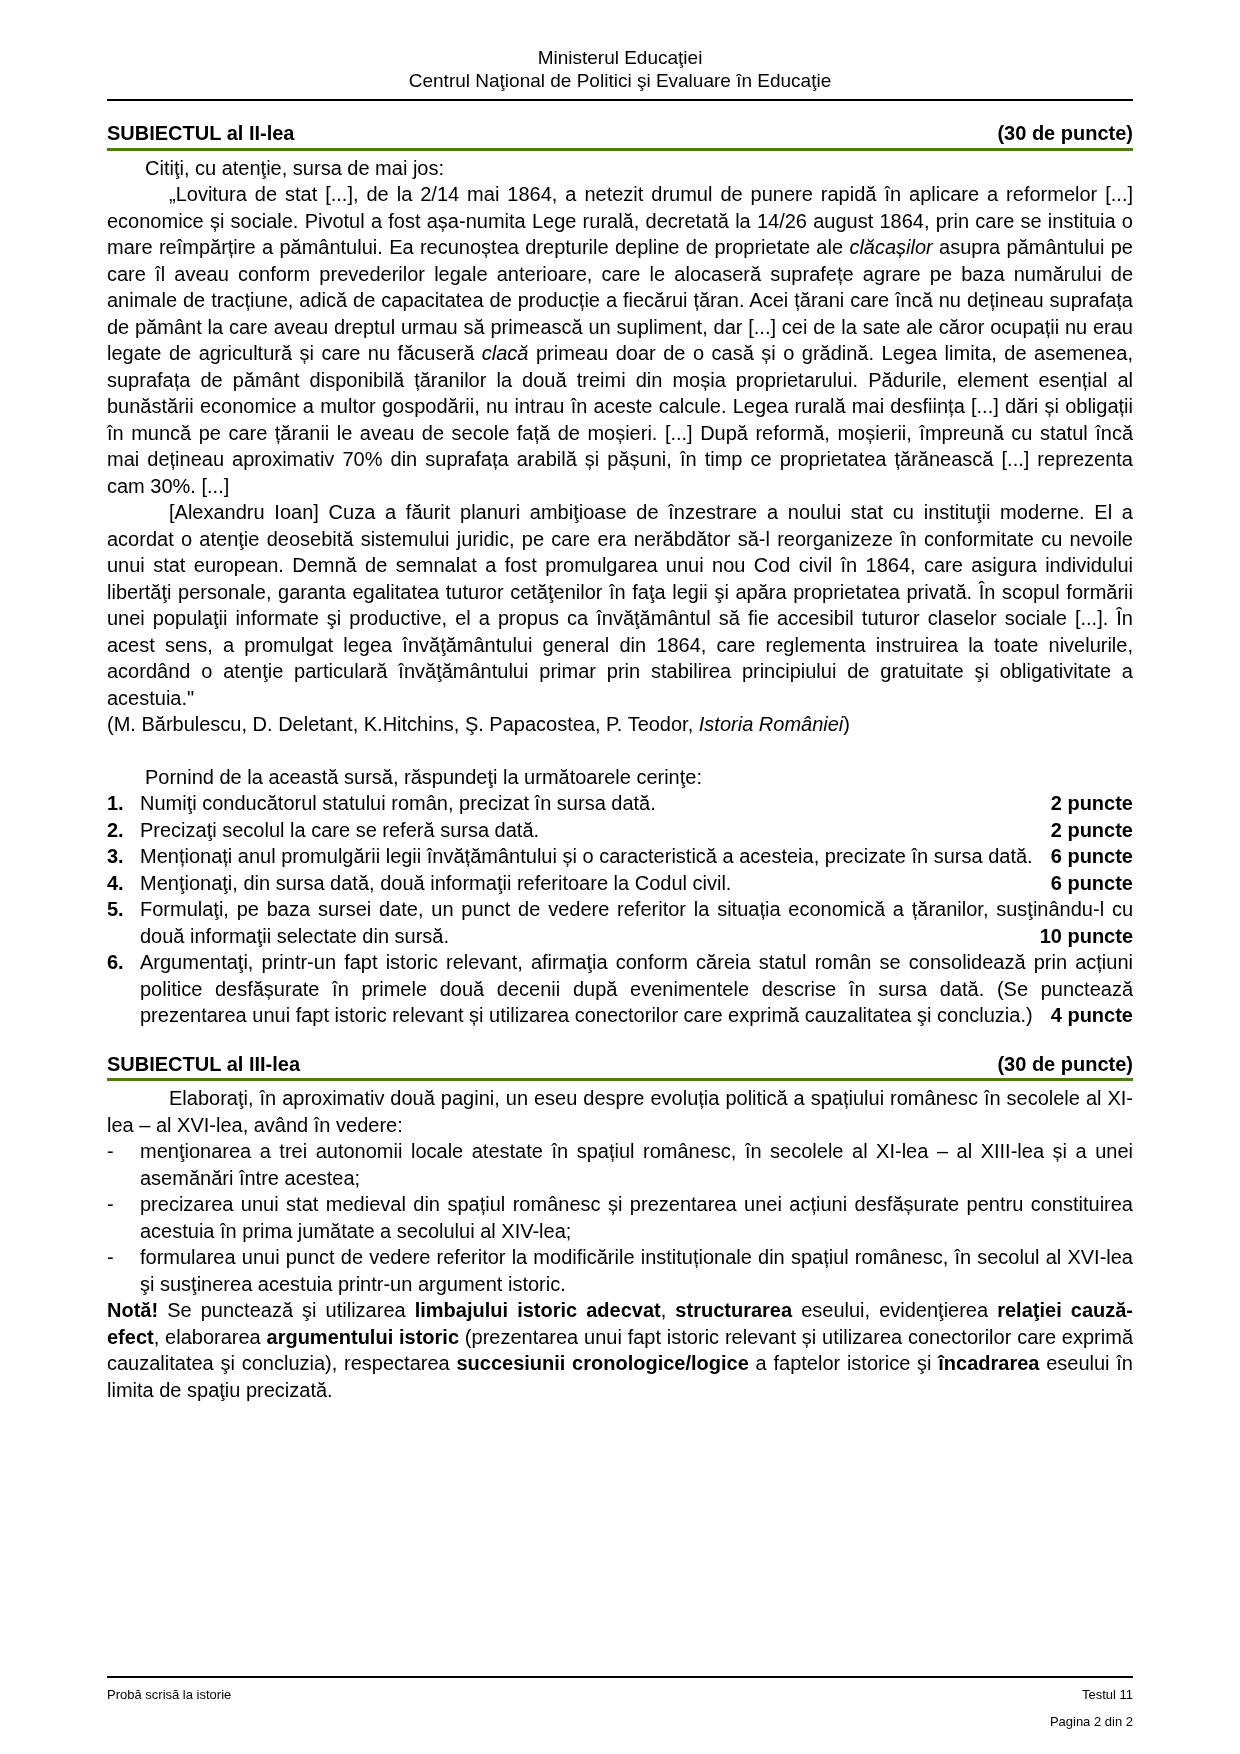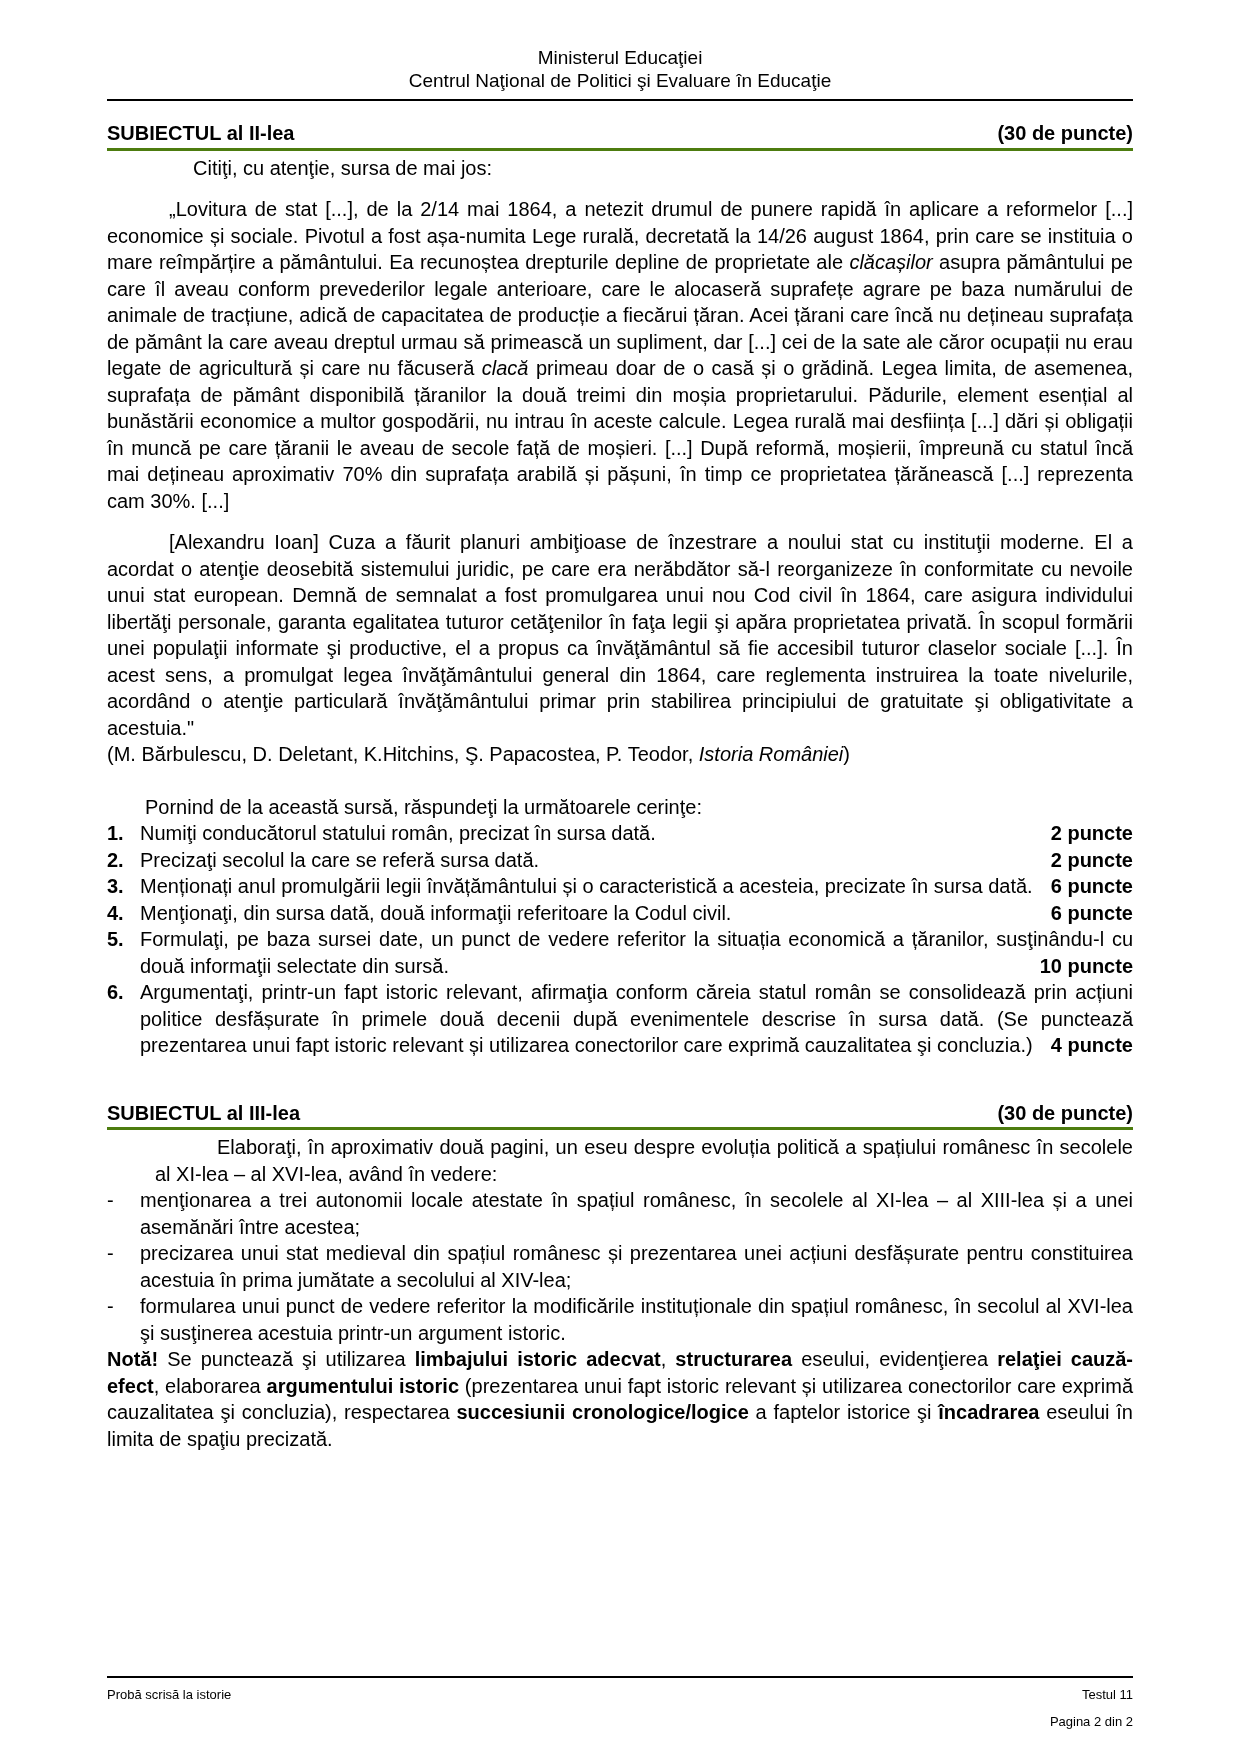--- a/index.html
+++ b/index.html
@@ -15,27 +15,27 @@
 
   .doc-header { text-align:center; font-size:19px; line-height:23px; }
   .header-rule { border-bottom:2px solid #000; margin-top:7px; }
 
   .section-heading {
     display:flex; justify-content:space-between; align-items:flex-end;
     font-weight:bold;
     border-bottom:3px solid #4d7c0f;
     margin-top:19px; padding-bottom:1px;
   }
-  .section-heading.s3 { margin-top:41px;gap:19px; }
+  .section-heading.s3 { margin-top:22px;gap:19px; }
 
   .para { margin:0; }
   .just { text-align:justify; }
-  .indent { text-indent:62px;margin-top:15px; }
+  .indent { text-indent:62px; }
   .indent-sm { text-indent:38px; }
-  .intro-gap { margin-top:4px;margin-left:48px; }
+  .intro-gap { margin-top:4px; }
   .attribution { text-align:left; }
   .prompt { text-indent:38px; margin-top:26px; }
 
   .req, .bullet { display:flex; }
   .req-num { flex:0 0 33px; font-weight:bold; }
   .req-body { flex:1; text-align:justify; position:relative; }
   .pts { position:absolute; right:0; bottom:0; font-weight:bold; white-space:nowrap; }
 
   .bullet-dash { flex:0 0 33px; }
   .bullet-body { flex:1; text-align:justify; }

